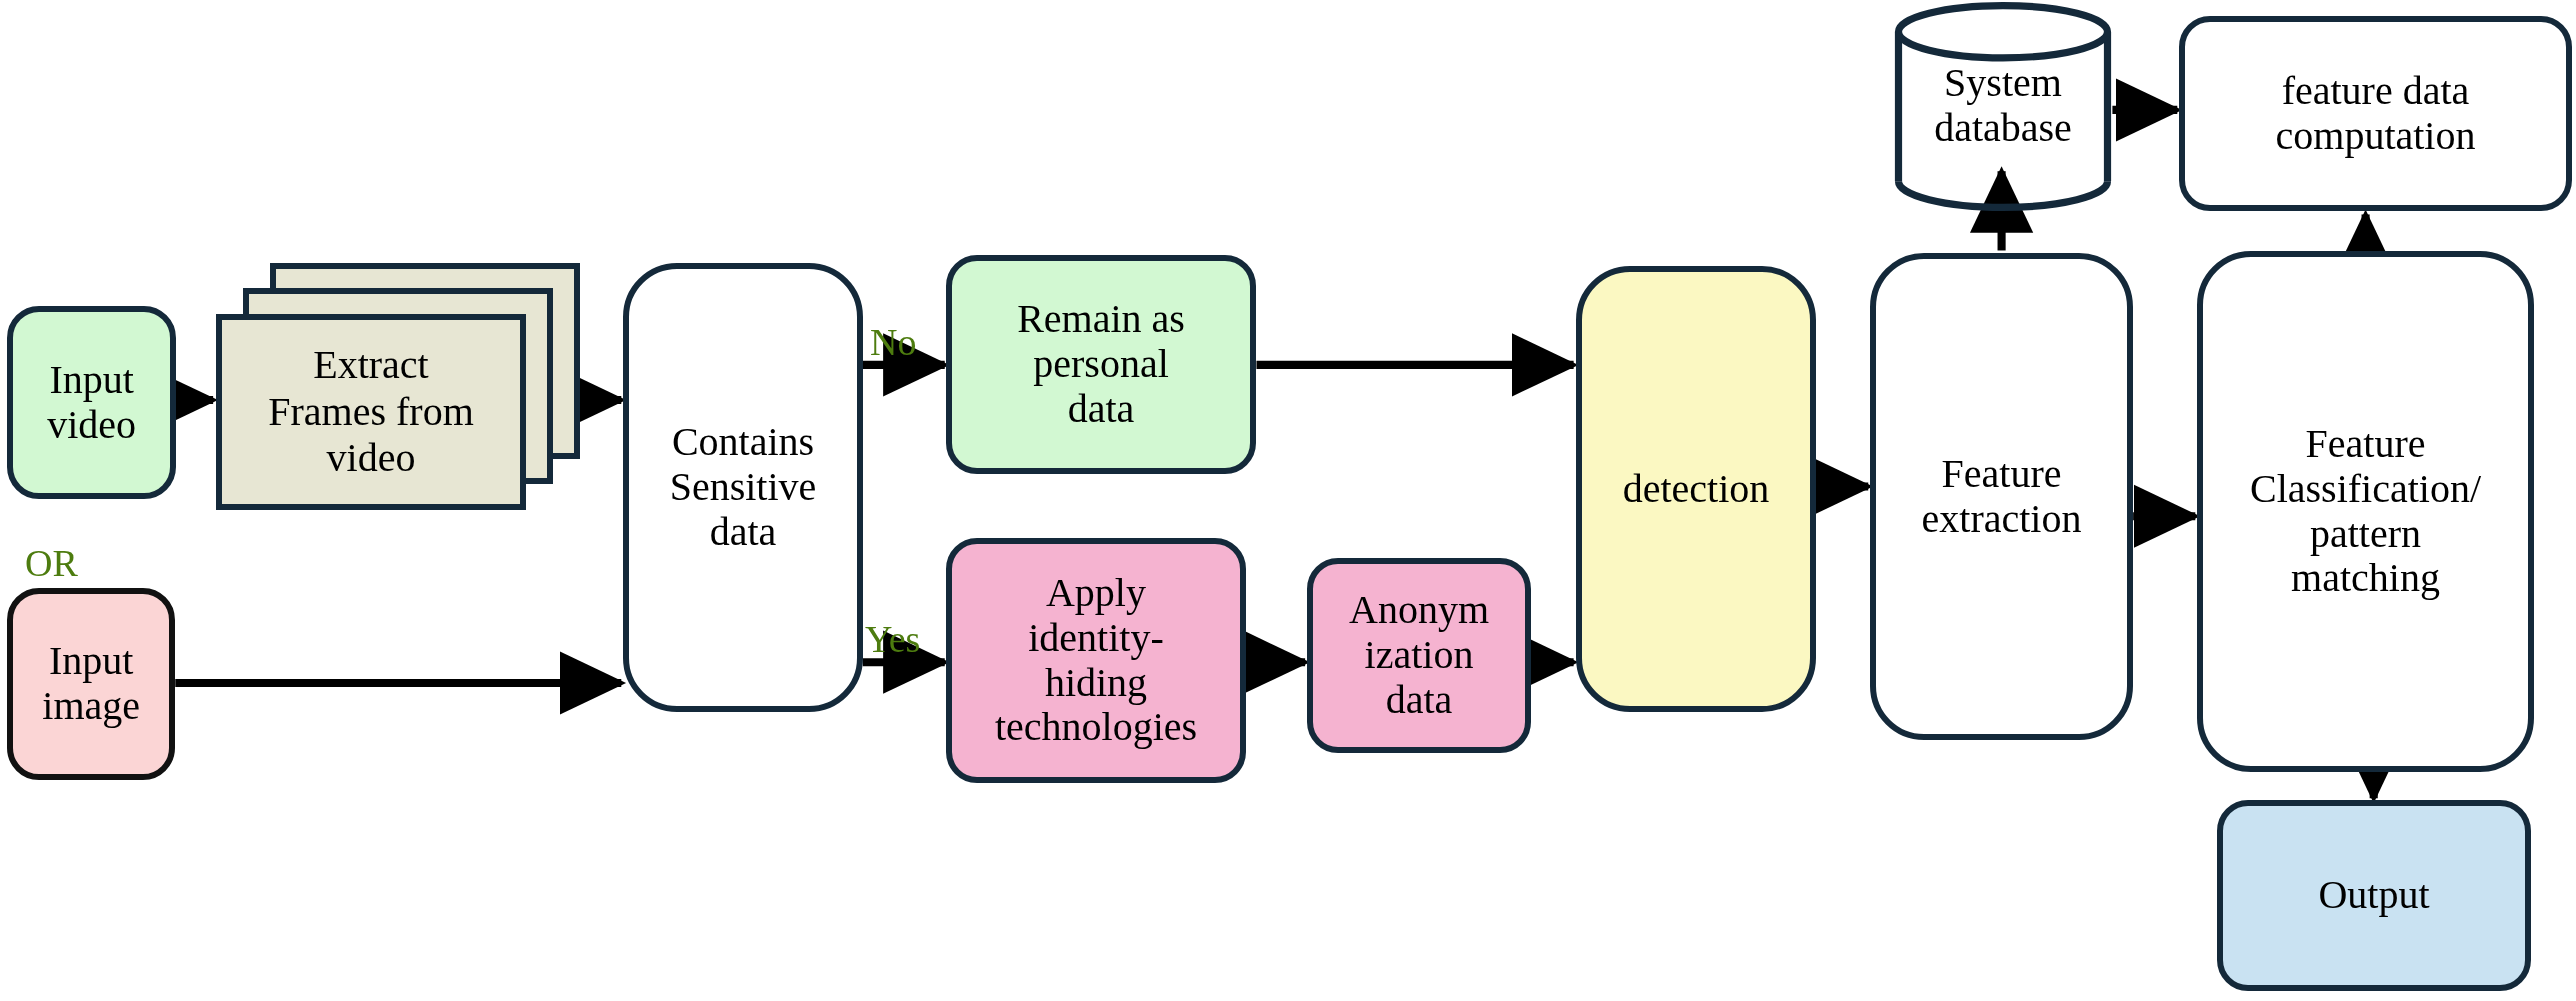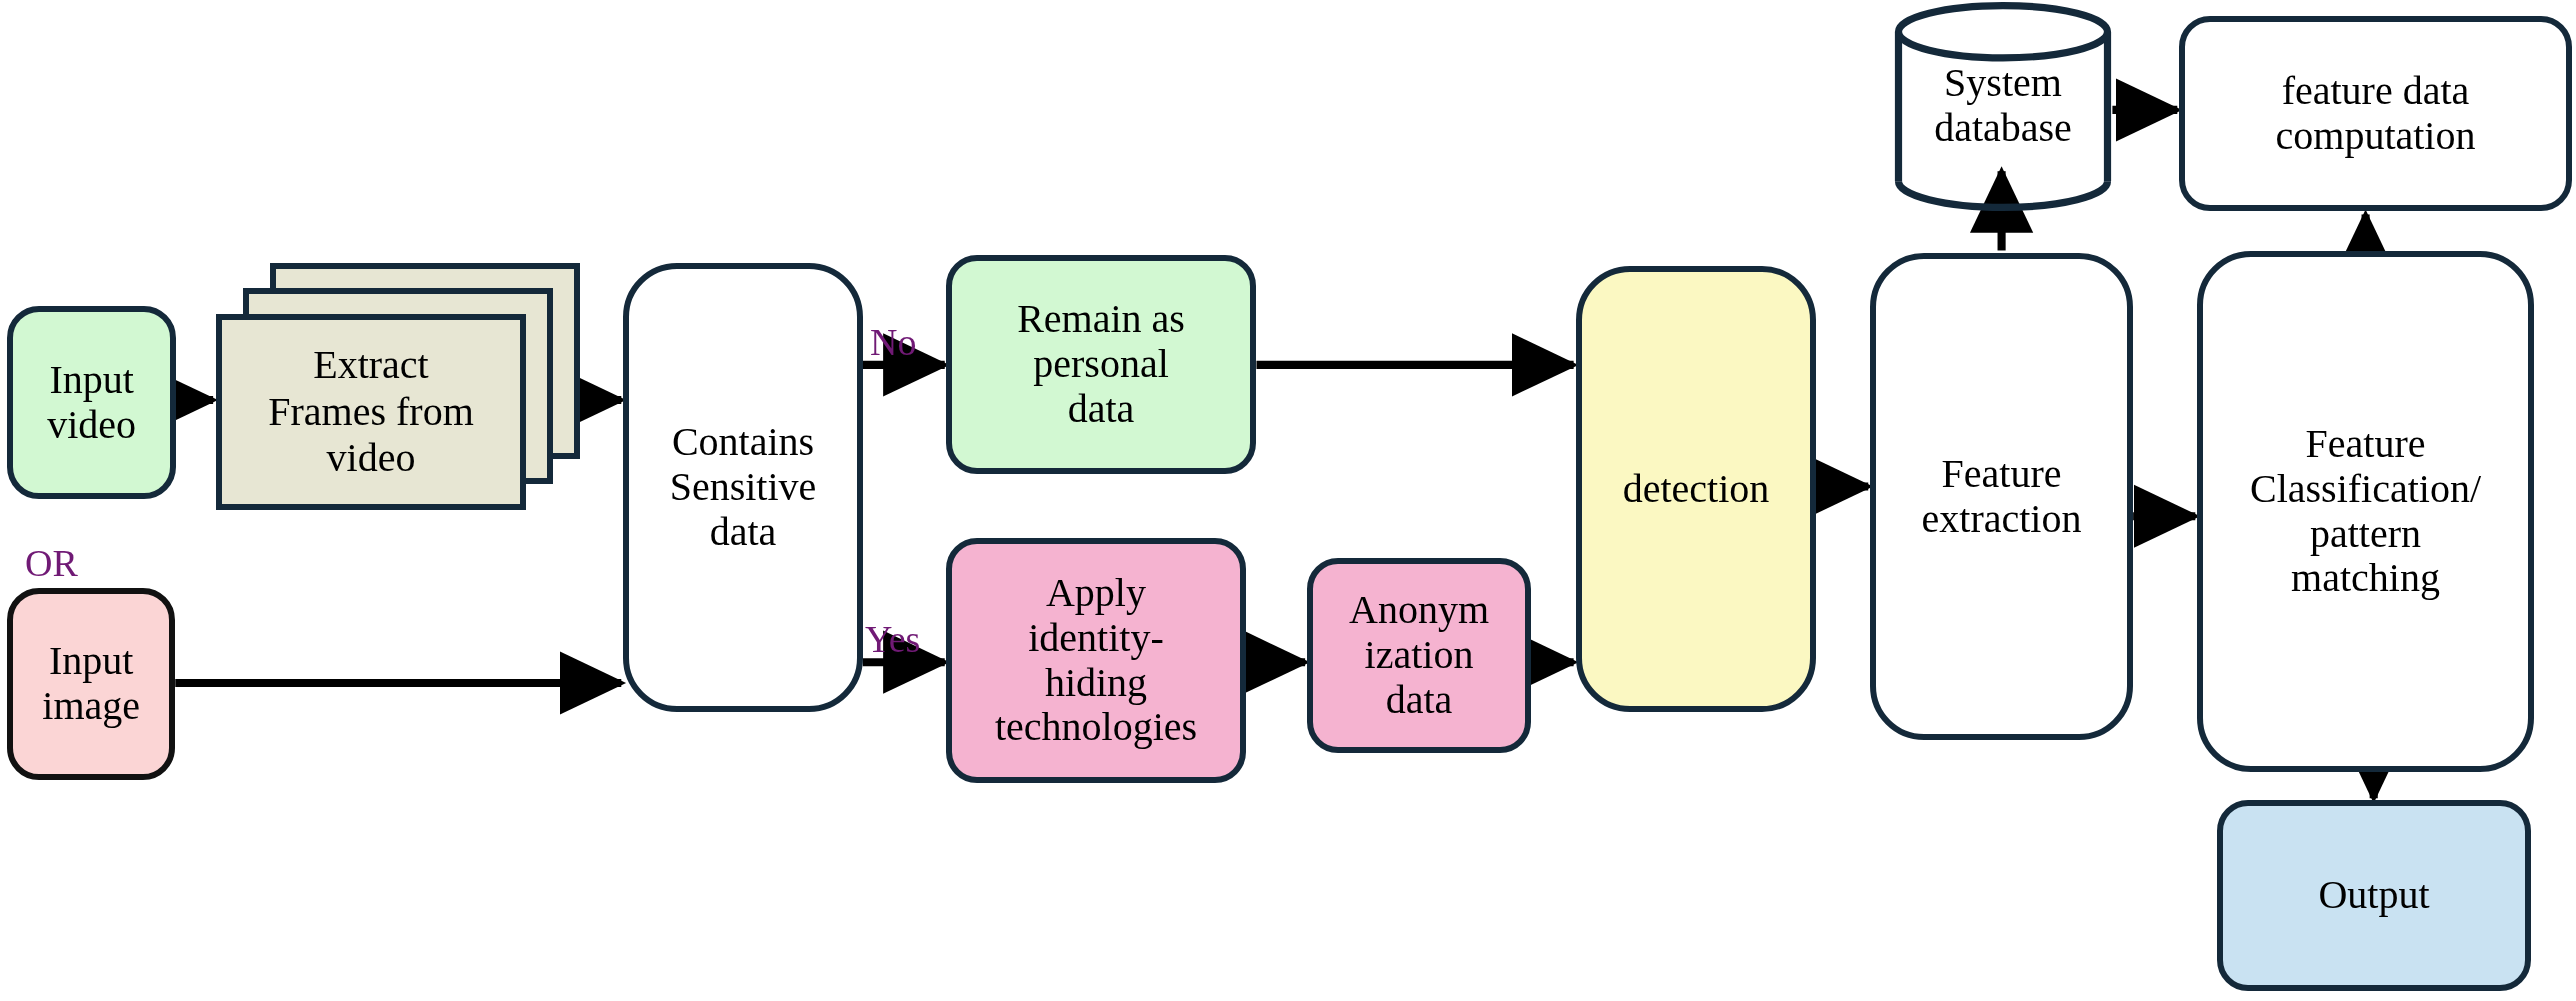--- a/index.html
+++ b/index.html
@@ -51,21 +51,21 @@
     display: flex;
     align-items: center;
     justify-content: center;
     text-align: center;
     color: #000000;
     line-height: 1.16;
     white-space: pre-line;
   }
   .label-free {
     position: absolute;
-    color: #701a75;
+    color: #4d7c0f;
     white-space: nowrap;
   }
   .db {
     position: absolute;
   }
   .db-text {
     position: absolute;
     display: flex;
     align-items: center;
     justify-content: center;

